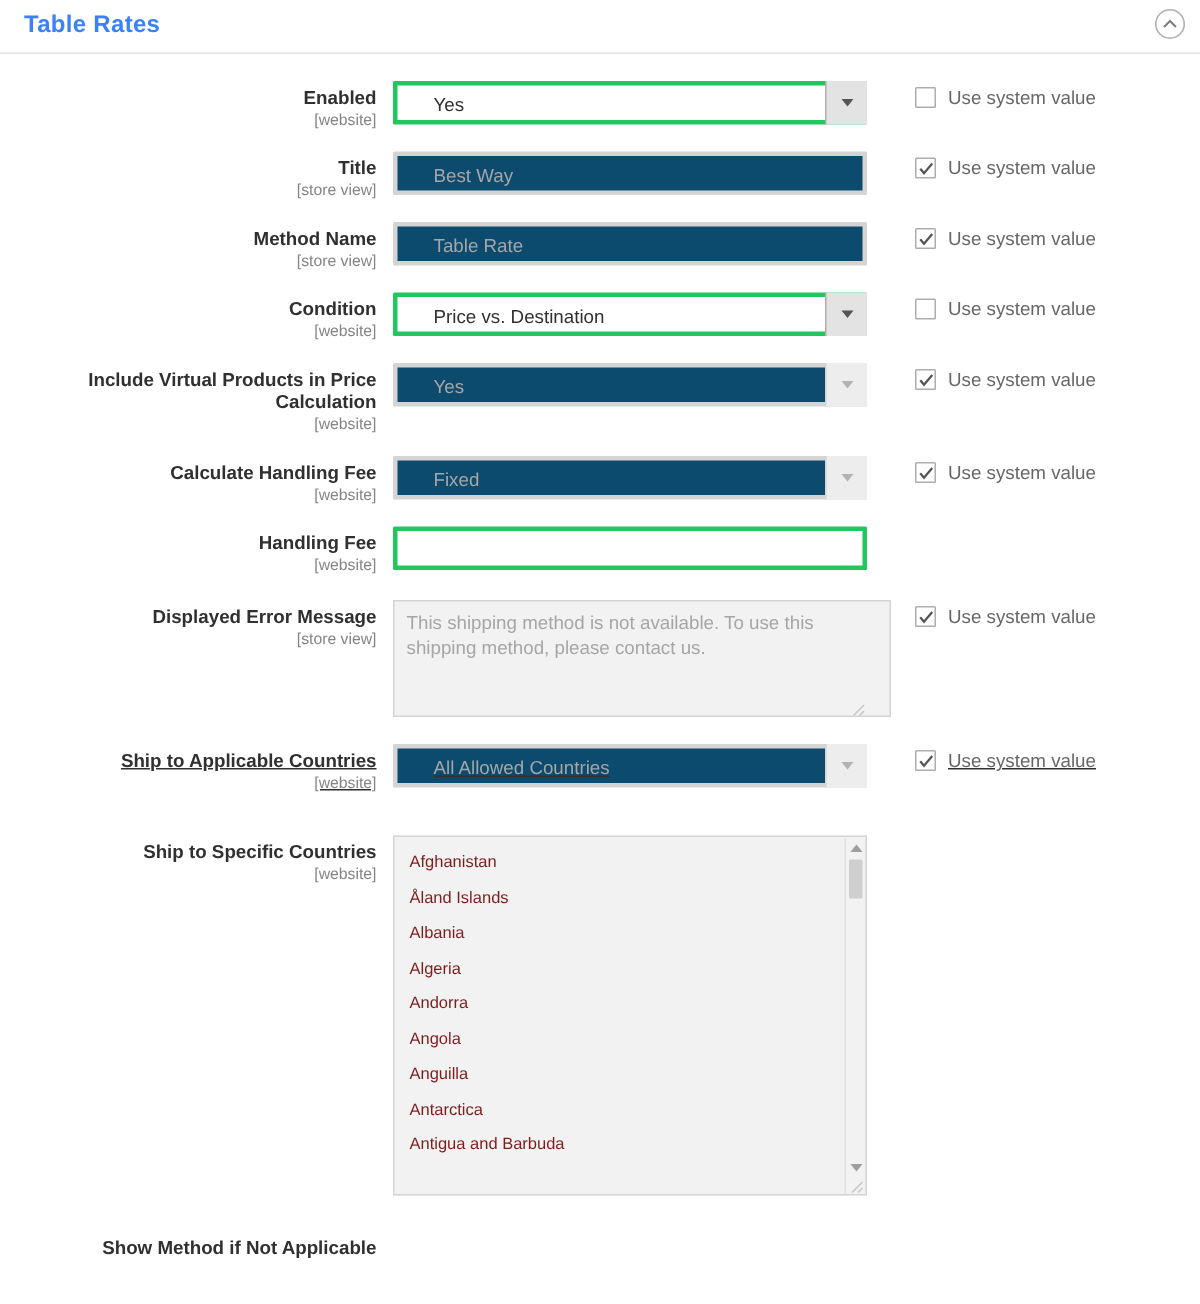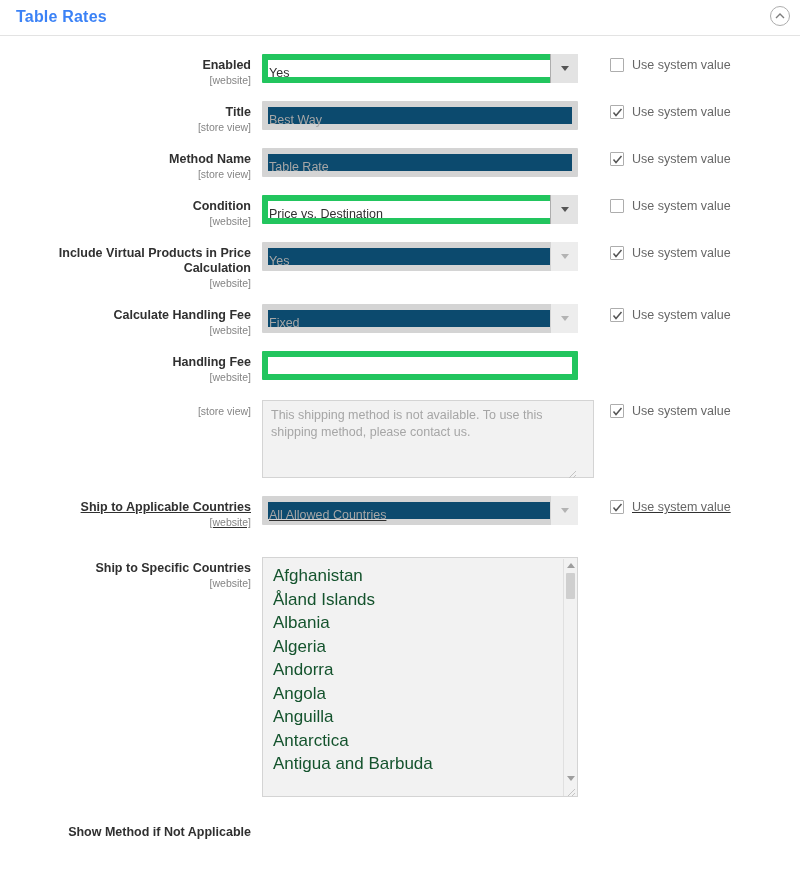--- a/index.html
+++ b/index.html
@@ -82,26 +82,26 @@
   .sys-col {
     flex: 1;
     padding-left: 30px;
     padding-top: 4px;
   }
 
   
   .input {
     width: 316px;
     height: 29px;
-    border: 6px solid #22c55e;
+    border: 3px solid #22c55e;
     border-radius: 1px;
     background: #ffffff;
     font-size: 12.5px;
     color: #303030;
-    padding: 0 1px;
+    padding: 0 24px;
     line-height: 27px;
     font-family: "Liberation Sans", sans-serif;
     outline: none;
   }
   .input.disabled {
     background: #0c4a6e;
     border-color: #d4d4d4;
     color: #a6a6a6;
   }
   .input.small { width: 316px; }
@@ -167,22 +167,22 @@
     border: 1px solid #d4d4d4;
     background: #f2f2f2;
     overflow: hidden;
   }
   .ms-list {
     padding: 6px 0 0 0;
     margin: 0;
     list-style: none;
   }
   .ms-list li {
-    font-size: 17px;
-    color: #14532d;
+    font-size: 11px;
+    color: #7f1d1d;
     line-height: 23.5px;
     padding-left: 10px;
     white-space: nowrap;
   }
   .ms-scrollbar {
     position: absolute;
     right: 1px; top: 1px;
     width: 13px; height: 238px;
     background: #f2f2f2;
     border-left: 1px solid #e0e0e0;
@@ -391,20 +391,21 @@
           <div class="label-main">Handling Fee</div>
           <div class="label-scope">[website]</div>
         </div>
         <div class="field-col">
           <div class="input small"></div>
         </div>
         <div class="sys-col"></div>
       </div>
       <div class="row" style="margin-bottom: 18px;">
         <div class="label-col">
+          <div class="label-main">Displayed Error Message</div>
           <div class="label-scope">[store view]</div>
         </div>
         <div class="field-col">
           <div style="position: relative; width: 316px;">
             <div class="textarea">This shipping method is not available. To use this shipping method, please contact us.</div>
             <div class="ta-grip"><svg width="12" height="12" viewBox="0 0 12 12">
                 <line x1="11" y1="4" x2="4" y2="11" stroke="#c4c4c4" stroke-width="1"></line>
                 <line x1="11" y1="8" x2="8" y2="11" stroke="#c4c4c4" stroke-width="1"></line>
               </svg></div>
           </div>

